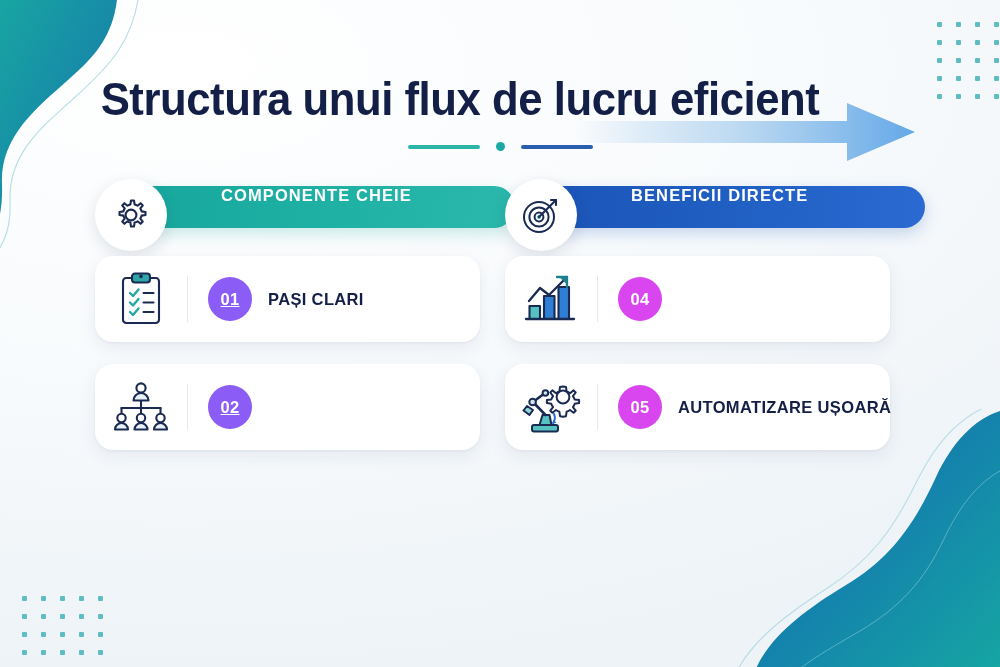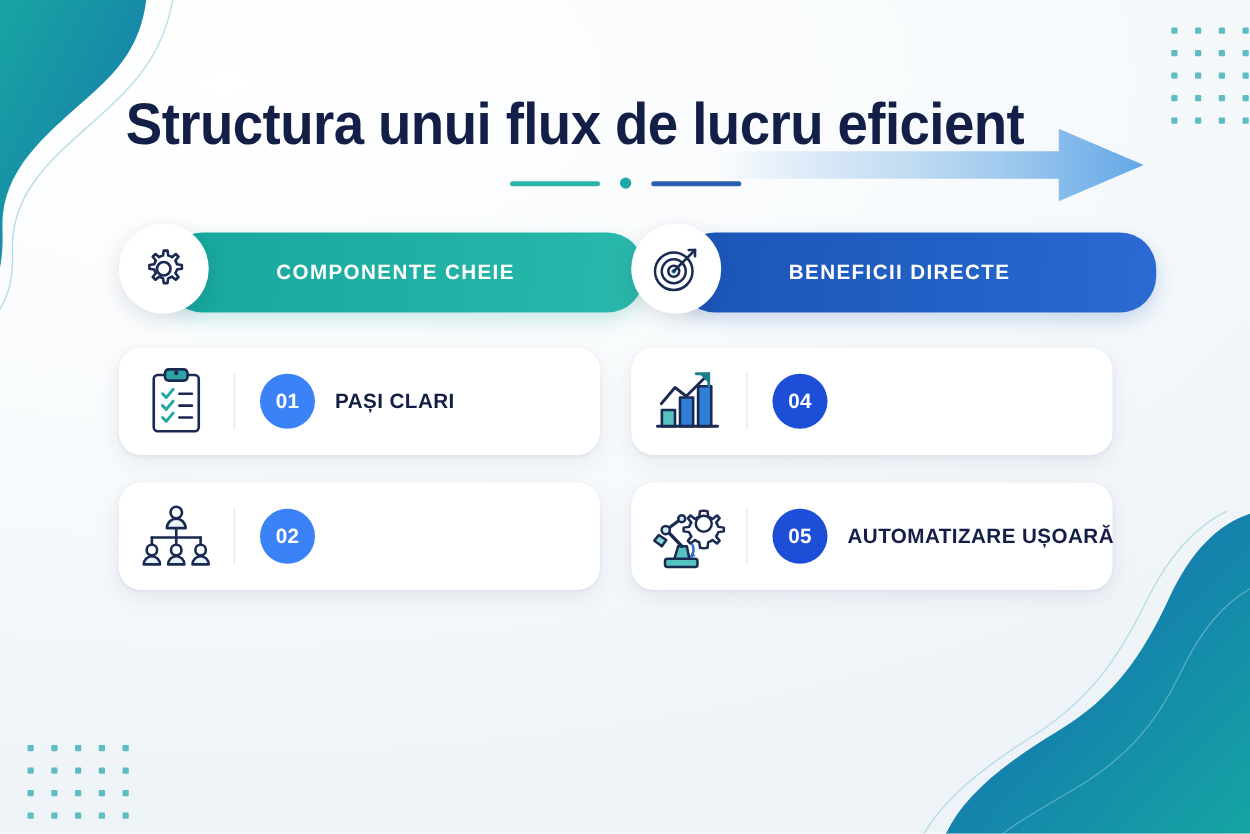--- a/index.html
+++ b/index.html
@@ -40,21 +40,21 @@
   .divider .ln.blue{width:72px;background:#2a5fb0;}
   .divider .dt{width:9px;height:9px;border-radius:50%;background:#1ca8a6;}
 
   
   .col{position:absolute;top:186px;width:420px;}
   .col-left{left:95px;}
   .col-right{left:505px;}
 
   
   .pill{
-    position:relative;height:64px;border-radius:29px;display:flex;align-items:center;
+    position:relative;height:42px;border-radius:29px;display:flex;
     margin-left:38px;width:382px;box-sizing:border-box;
   }
   .pill.teal{background:linear-gradient(95deg,#17a79d 0%,#20b1a5 55%,#2ab8ab 100%);
     box-shadow:0 6px 16px rgba(23,167,157,.22);}
   .pill.blue{background:linear-gradient(95deg,#1b55b8 0%,#2160c4 55%,#2a6ad2 100%);
     box-shadow:0 6px 16px rgba(27,85,184,.22);}
   .pill-label{color:#fff;font-size:16.5px;font-weight:700;letter-spacing:1.1px;
     margin-left:88px;white-space:nowrap;}
   .pill-icon{
     position:absolute;left:-38px;top:-7px;width:72px;height:72px;border-radius:50%;
@@ -69,22 +69,22 @@
     box-shadow:0 6px 18px rgba(25,45,90,.075), 0 1px 3px rgba(25,45,90,.05);
     margin-top:22px;width:385px;box-sizing:border-box;
   }
   .card .ico{width:92px;display:flex;align-items:center;justify-content:center;flex:0 0 92px;}
   .card .sep{width:1px;height:46px;background:#e4e9f0;flex:0 0 1px;}
   .card .num{
     width:44px;height:44px;border-radius:50%;flex:0 0 44px;margin-left:20px;
     display:flex;align-items:center;justify-content:center;
     color:#fff;font-size:16.5px;font-weight:700;letter-spacing:.3px;
   }
-  .num.teal{background:#3b82f6;}
-  .num.blue{background:#1d4ed8;}
+  .num.teal{background:#8b5cf6;text-decoration:underline;}
+  .num.blue{background:#d946ef;}
   .card .txt{
     margin-left:16px;color:#141f47;font-weight:700;font-size:16.5px;letter-spacing:.35px;
     white-space:nowrap;
   }
   .card .txt.tight{font-size:15.5px;letter-spacing:-.1px;transform:scaleX(.95);transform-origin:left center;}
 </style>
 </head>
 <body>
 
 <div id="stage">

